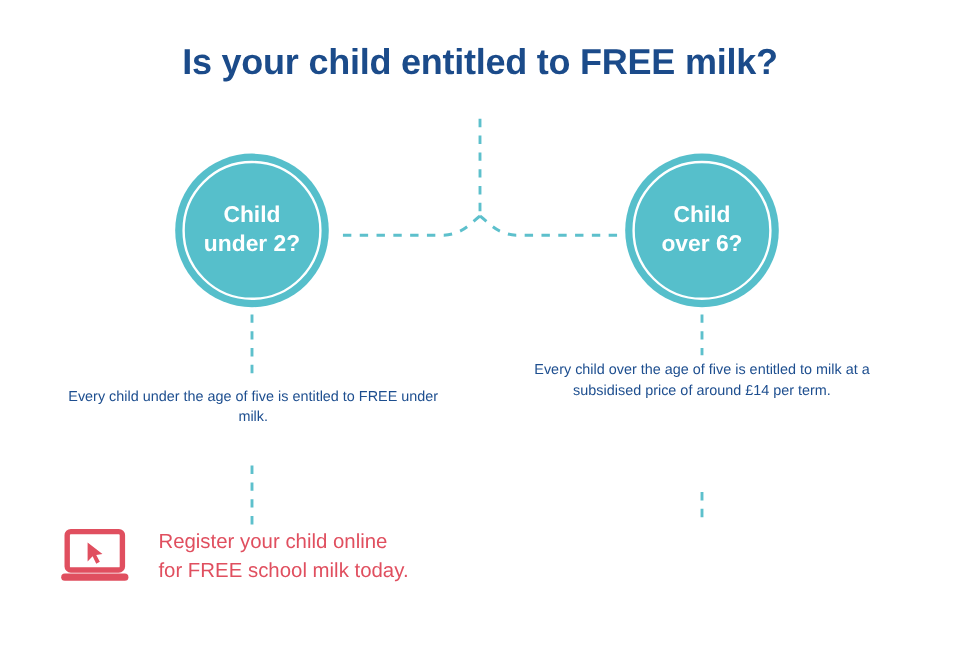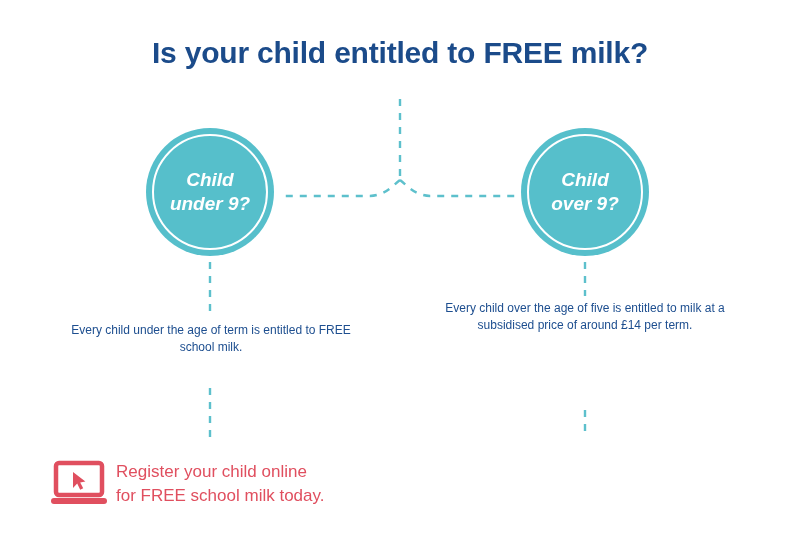--- a/index.html
+++ b/index.html
@@ -48,21 +48,20 @@
   .circle {
     position: absolute;
     width: 128px;
     height: 128px;
     border-radius: 50%;
     background: #56bfcb;
     display: flex;
     align-items: center;
     justify-content: center;
     box-sizing: border-box;
-    font-style: italic;
   }
   .circle .ring {
     position: absolute;
     top: 6px;
     left: 6px;
     right: 6px;
     bottom: 6px;
     border-radius: 50%;
     border: 2px solid #ffffff;
     box-sizing: border-box;
@@ -90,22 +89,21 @@
     font-weight: normal;
   }
   #text-left  { left: 55px;  top: 322px; width: 312px; }
   #text-right { left: 432px; top: 300px; width: 306px; }
 
   
   .cta {
     position: absolute;
     display: flex;
     align-items: flex-end;
-    gap: 8px;
-    margin-top: 20px;
+    gap: 24px;
   }
   #cta-left  { left: 50px;  top: 440px; }
   #cta-right { left: 428px; top: 440px; }
   .cta-text {
     color: #e04f5f;
     font-size: 17px;
     line-height: 1.42;
     white-space: pre-line;
   }
   .laptop-icon {
@@ -135,33 +133,33 @@
 
     <path d="M 585 262 L 585 296" fill="none" stroke="#5dc0cc" stroke-width="2.4" stroke-dasharray="7 7"></path>
 
     <path d="M 585 410 L 585 438" fill="none" stroke="#5dc0cc" stroke-width="2.4" stroke-dasharray="7 7"></path>
   </svg>
 
   <div class="circle" id="circle-left">
     <span class="ring"></span>
     <span class="circle-label">
       <span>Child</span><br>
-      <span>under 9?</span>
+      <span>under 2?</span>
     </span>
   </div>
 
   <div class="circle" id="circle-right">
     <span class="ring"></span>
     <span class="circle-label">
       <span>Child</span><br>
-      <span>over 9?</span>
+      <span>over 6?</span>
     </span>
   </div>
 
-  <div class="body-text" id="text-left">Every child under the age of term is entitled to FREE school milk.</div>
+  <div class="body-text" id="text-left">Every child under the age of five is entitled to FREE under milk.</div>
 
   <div class="body-text" id="text-right">Every child over the age of five is entitled to milk at a subsidised price of around £14 per term.</div>
 
   <div class="cta" id="cta-left">
     <svg class="laptop-icon" viewBox="0 0 58 48">
       <rect x="6" y="3" width="46" height="32" rx="3" ry="3" fill="none" stroke="#e04f5f" stroke-width="4.5"></rect>
       <rect x="1" y="38" width="56" height="6" rx="3" ry="3" fill="#e04f5f"></rect>
       <path d="M 23 12 L 23 28 L 27.2 23.6 L 30.2 29.8 L 33.2 28.2 L 30.2 22.4 L 35.4 21.6 Z" fill="#e04f5f"></path>
     </svg>
     <div class="cta-text">Register your child online

